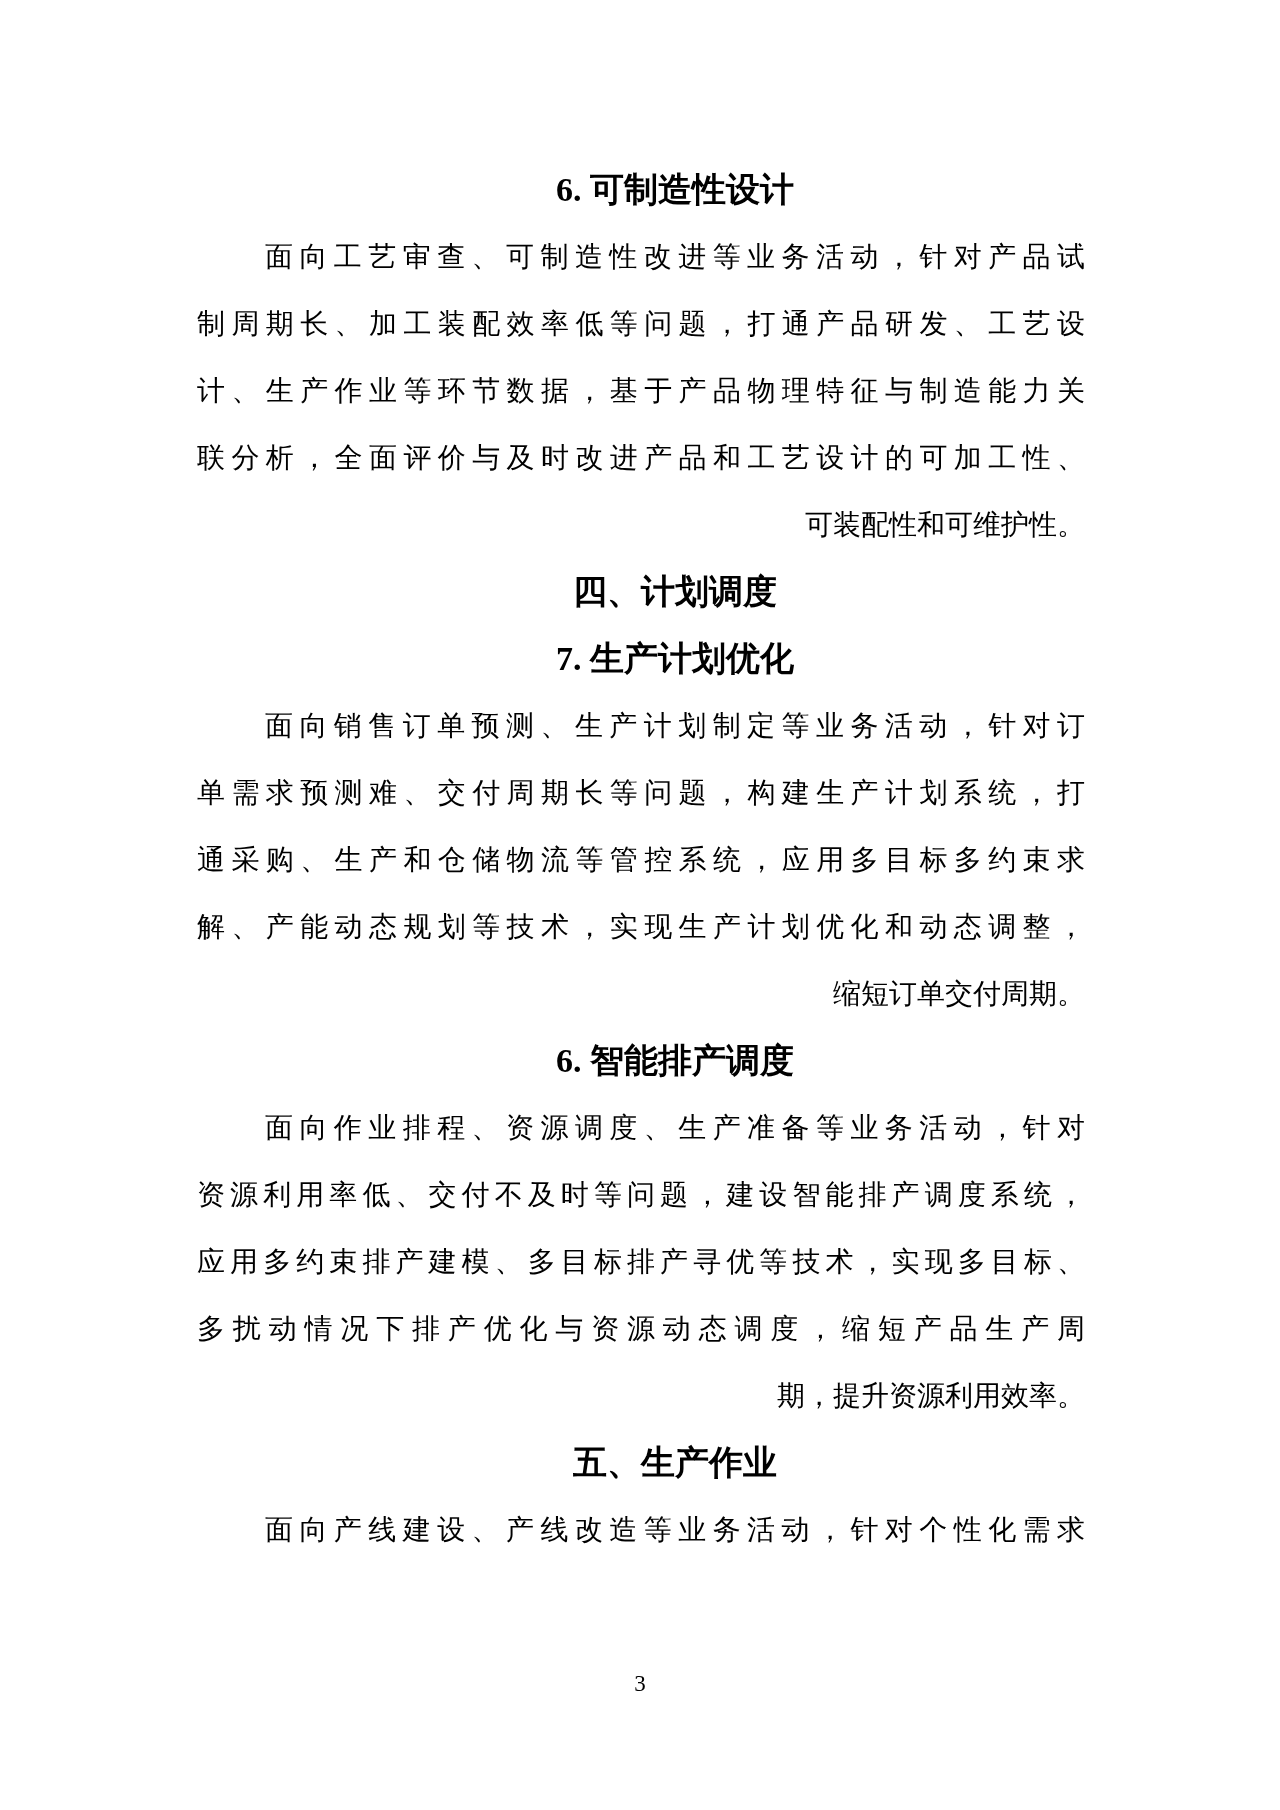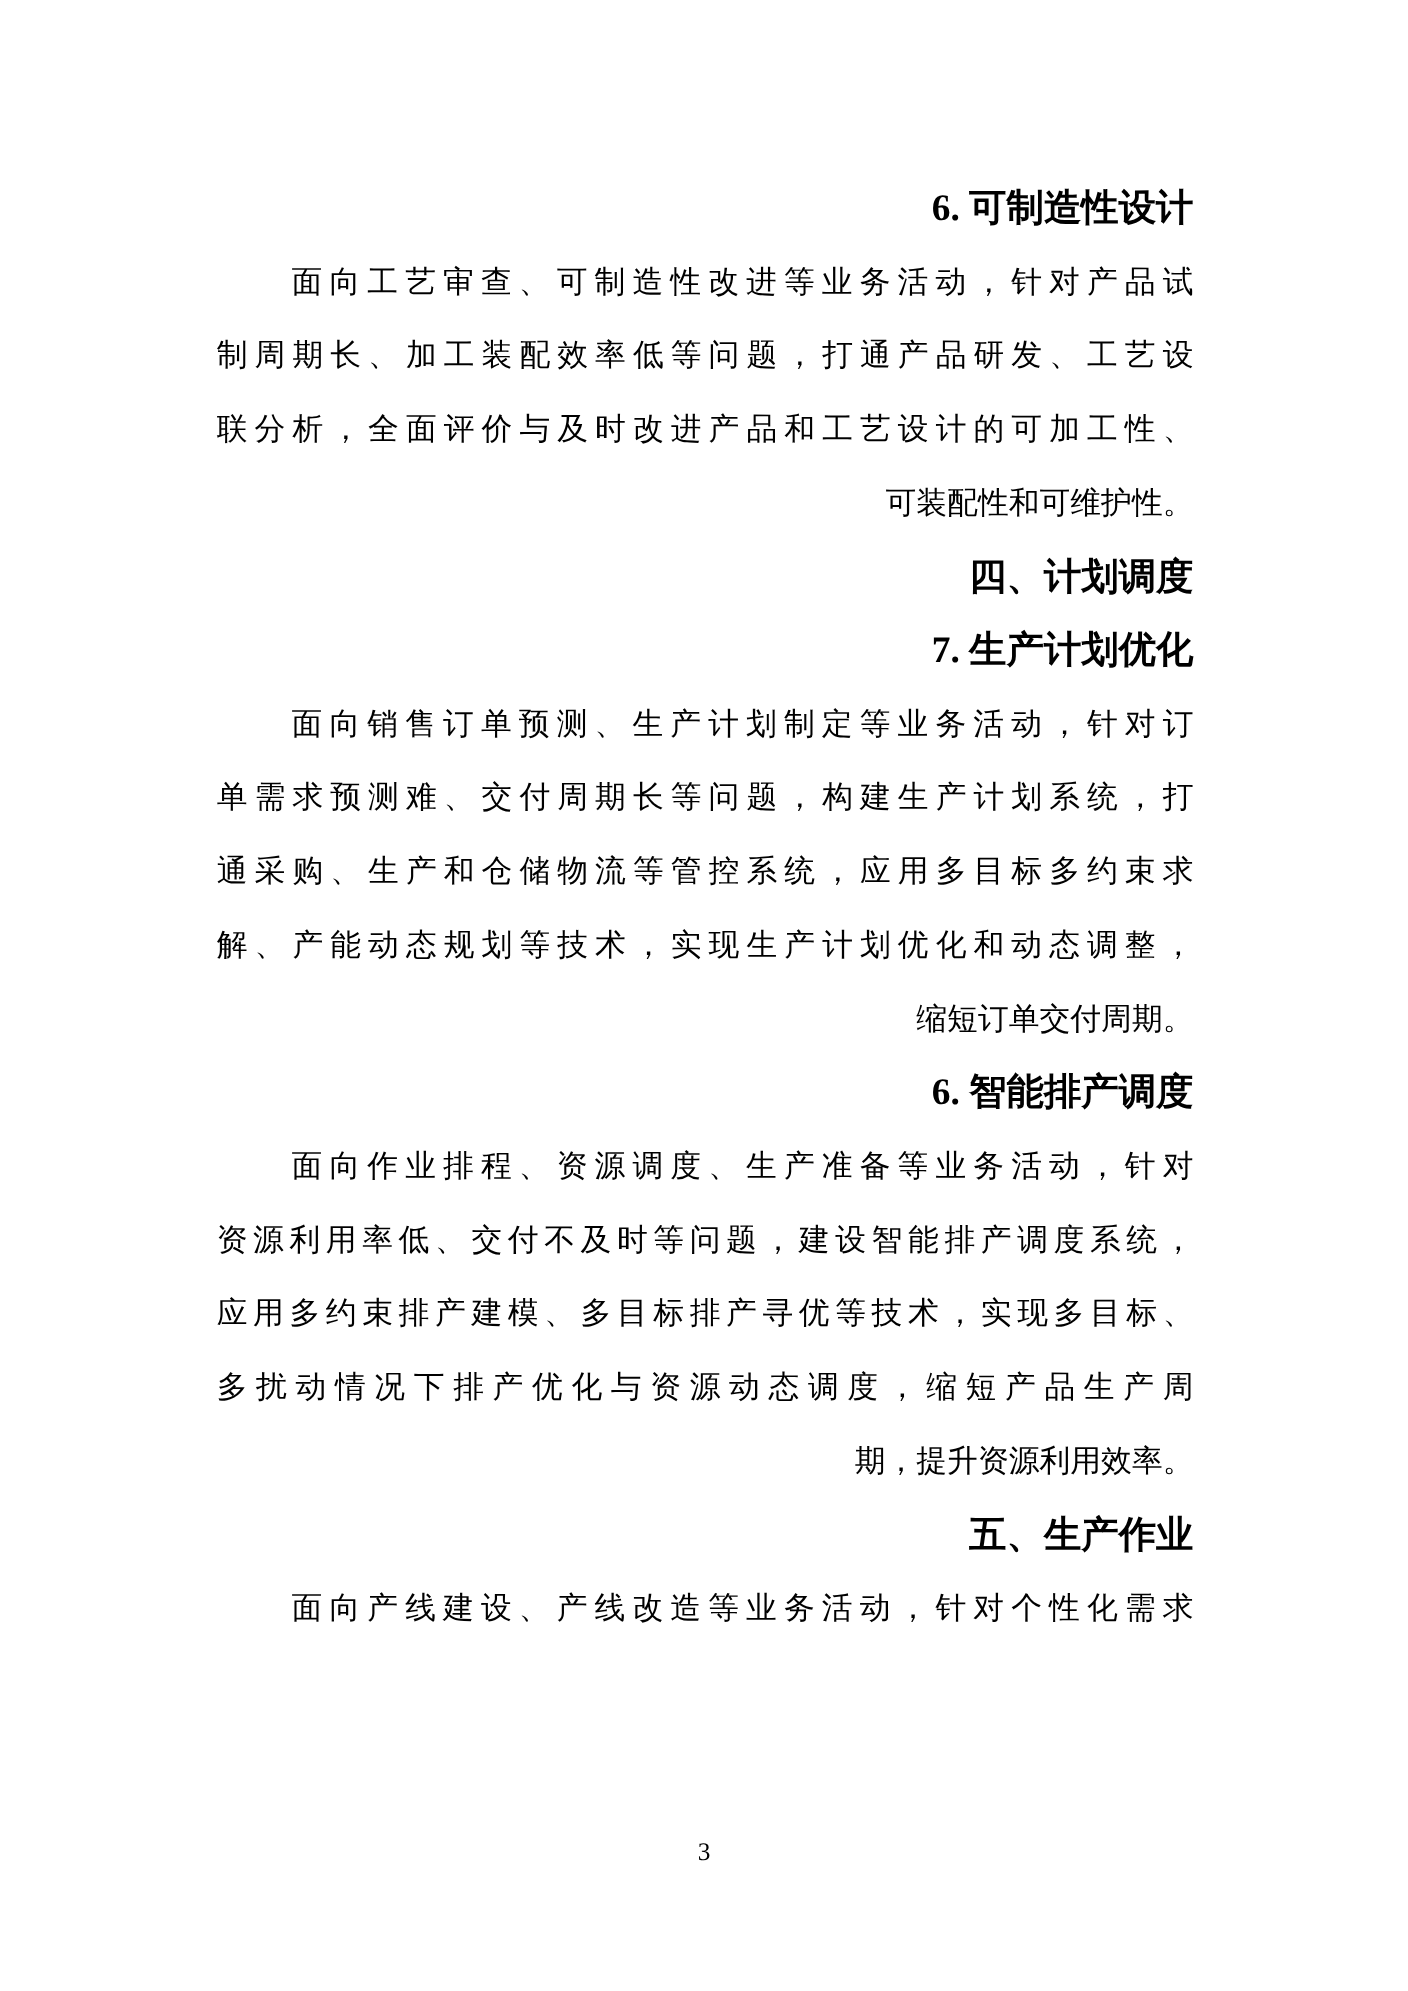--- a/index.html
+++ b/index.html
@@ -38,27 +38,27 @@
     text-align-last: justify;
     font-family: Liberation Serif, serif;
   }
   .para-end {
     text-align: right;
   }
   .item-heading {
     font-weight: bold;
     font-size: 34px;
     text-indent: 68px;
-    text-align: right;
+    text-align: center;
   }
   .section-heading {
     font-weight: bold;
     font-size: 34px;
     text-indent: 68px;
-    text-align: right;
+    text-align: center;
     font-family: "Liberation Sans", "DejaVu Sans", sans-serif;
   }
   .page-number {
     position: absolute;
     top: 1668px;
     left: 0;
     width: 100%;
     text-align: center;
     font-size: 23px;
     line-height: 32px;
@@ -66,20 +66,21 @@
   }
 </style>
 </head>
 <body>
 
 <div class="page">
   <div class="textblock">
     <div class="line item-heading">6. 可制造性设计</div>
     <div class="line para-first">面向工艺审查、可制造性改进等业务活动，针对产品试</div>
     <div class="line para-line">制周期长、加工装配效率低等问题，打通产品研发、工艺设</div>
+    <div class="line para-line">计、生产作业等环节数据，基于产品物理特征与制造能力关</div>
     <div class="line para-line">联分析，全面评价与及时改进产品和工艺设计的可加工性、</div>
     <div class="line para-end">可装配性和可维护性。</div>
     <div class="line section-heading">四、计划调度</div>
     <div class="line item-heading">7. 生产计划优化</div>
     <div class="line para-first">面向销售订单预测、生产计划制定等业务活动，针对订</div>
     <div class="line para-line">单需求预测难、交付周期长等问题，构建生产计划系统，打</div>
     <div class="line para-line">通采购、生产和仓储物流等管控系统，应用多目标多约束求</div>
     <div class="line para-line">解、产能动态规划等技术，实现生产计划优化和动态调整，</div>
     <div class="line para-end">缩短订单交付周期。</div>
     <div class="line item-heading">6. 智能排产调度</div>

